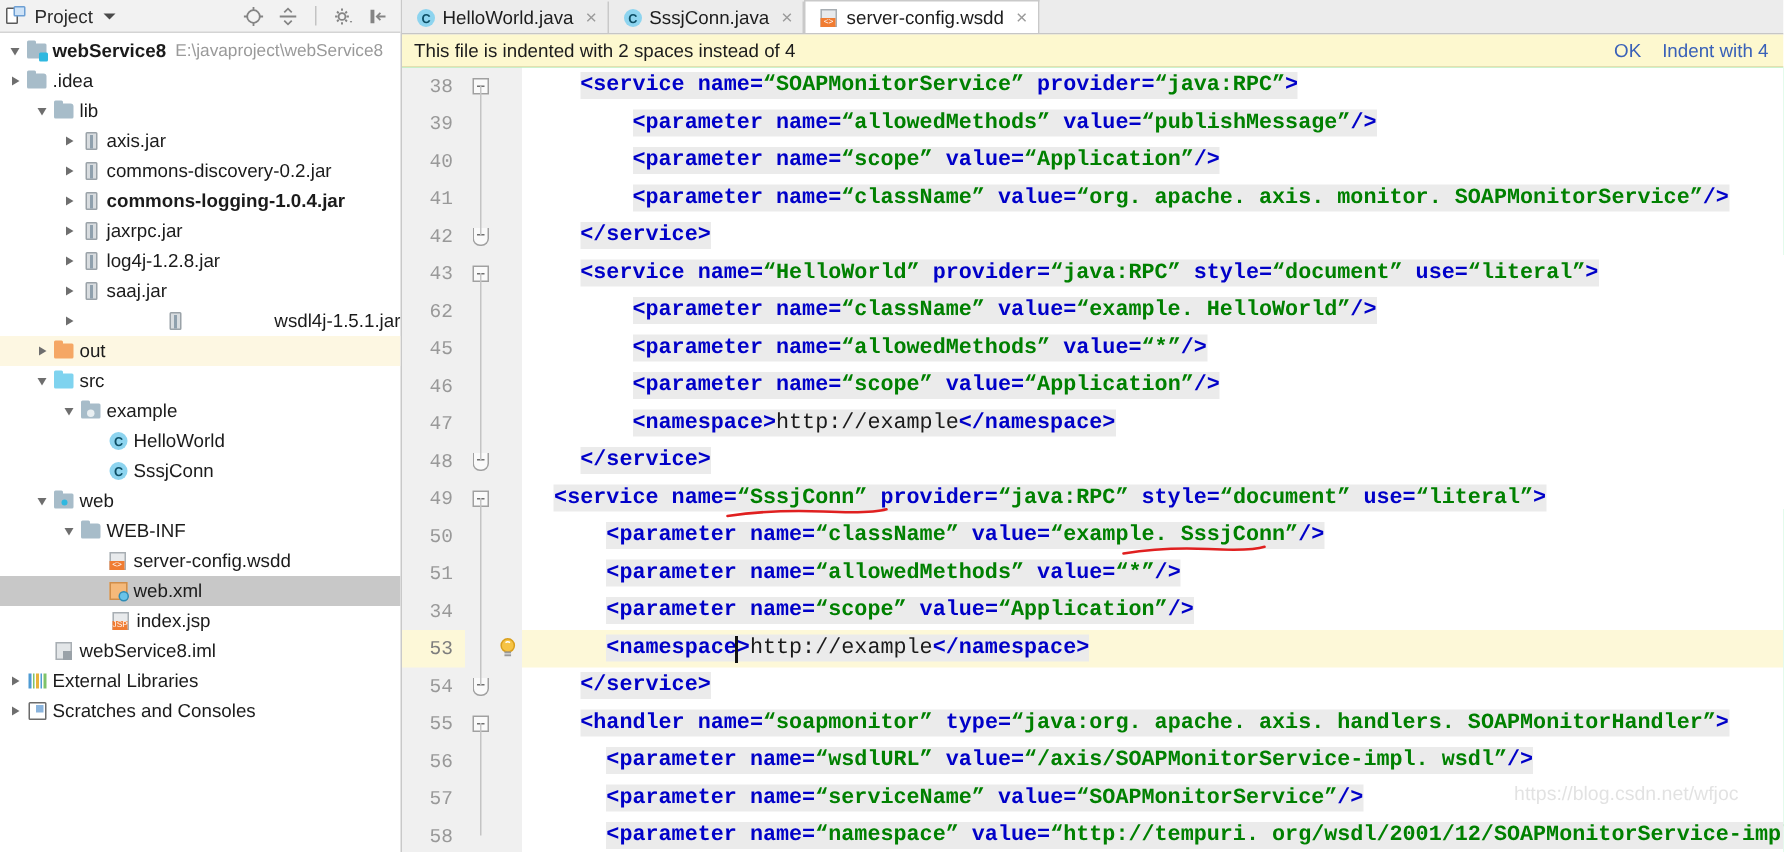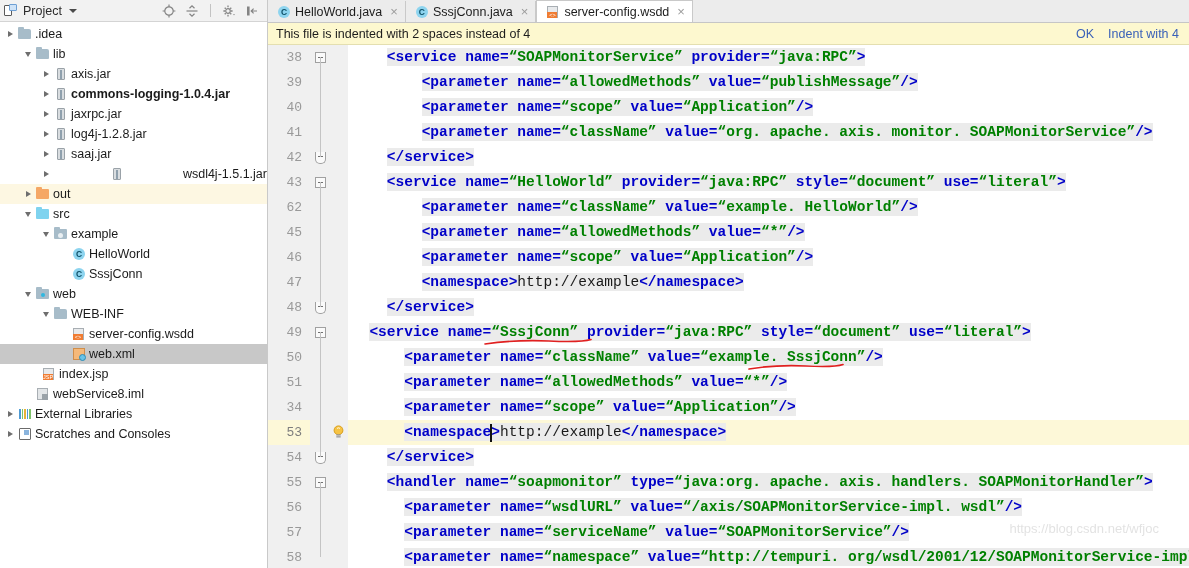--- a/index.html
+++ b/index.html
@@ -164,20 +164,30 @@
         </span>
         <span class="tool">
           <svg width="14" height="14" viewBox="0 0 14 14">
               <rect x="2" y="2.5" width="2.6" height="9" fill="#5a5a5a"></rect>
               <path d="M12 7H6.5M8.6 4.6L6.2 7l2.4 2.4" fill="none" stroke="#5a5a5a" stroke-width="1.2"></path>
             </svg>
         </span>
       </div>
     </div>
     <div class="tree" id="tree">
+        <div class="row" style="padding-left: 4px;">
+          <span class="arrow down">
+            <i></i>
+          </span>
+          <span class="ico">
+            <span class="f-mod"></span>
+          </span>
+          <span class="label bold">webService8</span>
+          <span class="path">E:\javaproject\webService8</span>
+        </div>
         <div class="row" style="">
           <span class="arrow right">
             <i></i>
           </span>
           <span class="ico">
             <span class="f-blue"></span>
           </span>
           <span class="label">.idea</span>
         </div>
         <div class="row" style="padding-left: 22px;">
@@ -190,20 +200,29 @@
           <span class="label">lib</span>
         </div>
         <div class="row" style="padding-left: 40px;">
           <span class="arrow right">
             <i></i>
           </span>
           <span class="ico">
             <span class="jar"></span>
           </span>
           <span class="label">axis.jar</span>
+        </div>
+        <div class="row" style="padding-left: 40px;">
+          <span class="arrow right">
+            <i></i>
+          </span>
+          <span class="ico">
+            <span class="jar"></span>
+          </span>
+          <span class="label">commons-discovery-0.2.jar</span>
         </div>
         <div class="row" style="padding-left: 40px; font-weight: bold;">
           <span class="arrow right">
             <i></i>
           </span>
           <span class="ico">
             <span class="jar"></span>
           </span>
           <span class="label">commons-logging-1.0.4.jar</span>
         </div>
@@ -319,21 +338,21 @@
         </div>
         <div class="row sel" style="padding-left: 58px;">
           <span class="arrow none">
             <i></i>
           </span>
           <span class="ico">
             <span class="xmlf"></span>
           </span>
           <span class="label">web.xml</span>
         </div>
-        <div class="row" style="padding-left: 28px;">
+        <div class="row" style="padding-left: 28px; margin-left: 32px;">
           <span class="arrow none">
             <i></i>
           </span>
           <span class="ico">
             <span class="filedoc">
               <span class="tag">JSP</span>
             </span>
           </span>
           <span class="label">index.jsp</span>
         </div>

